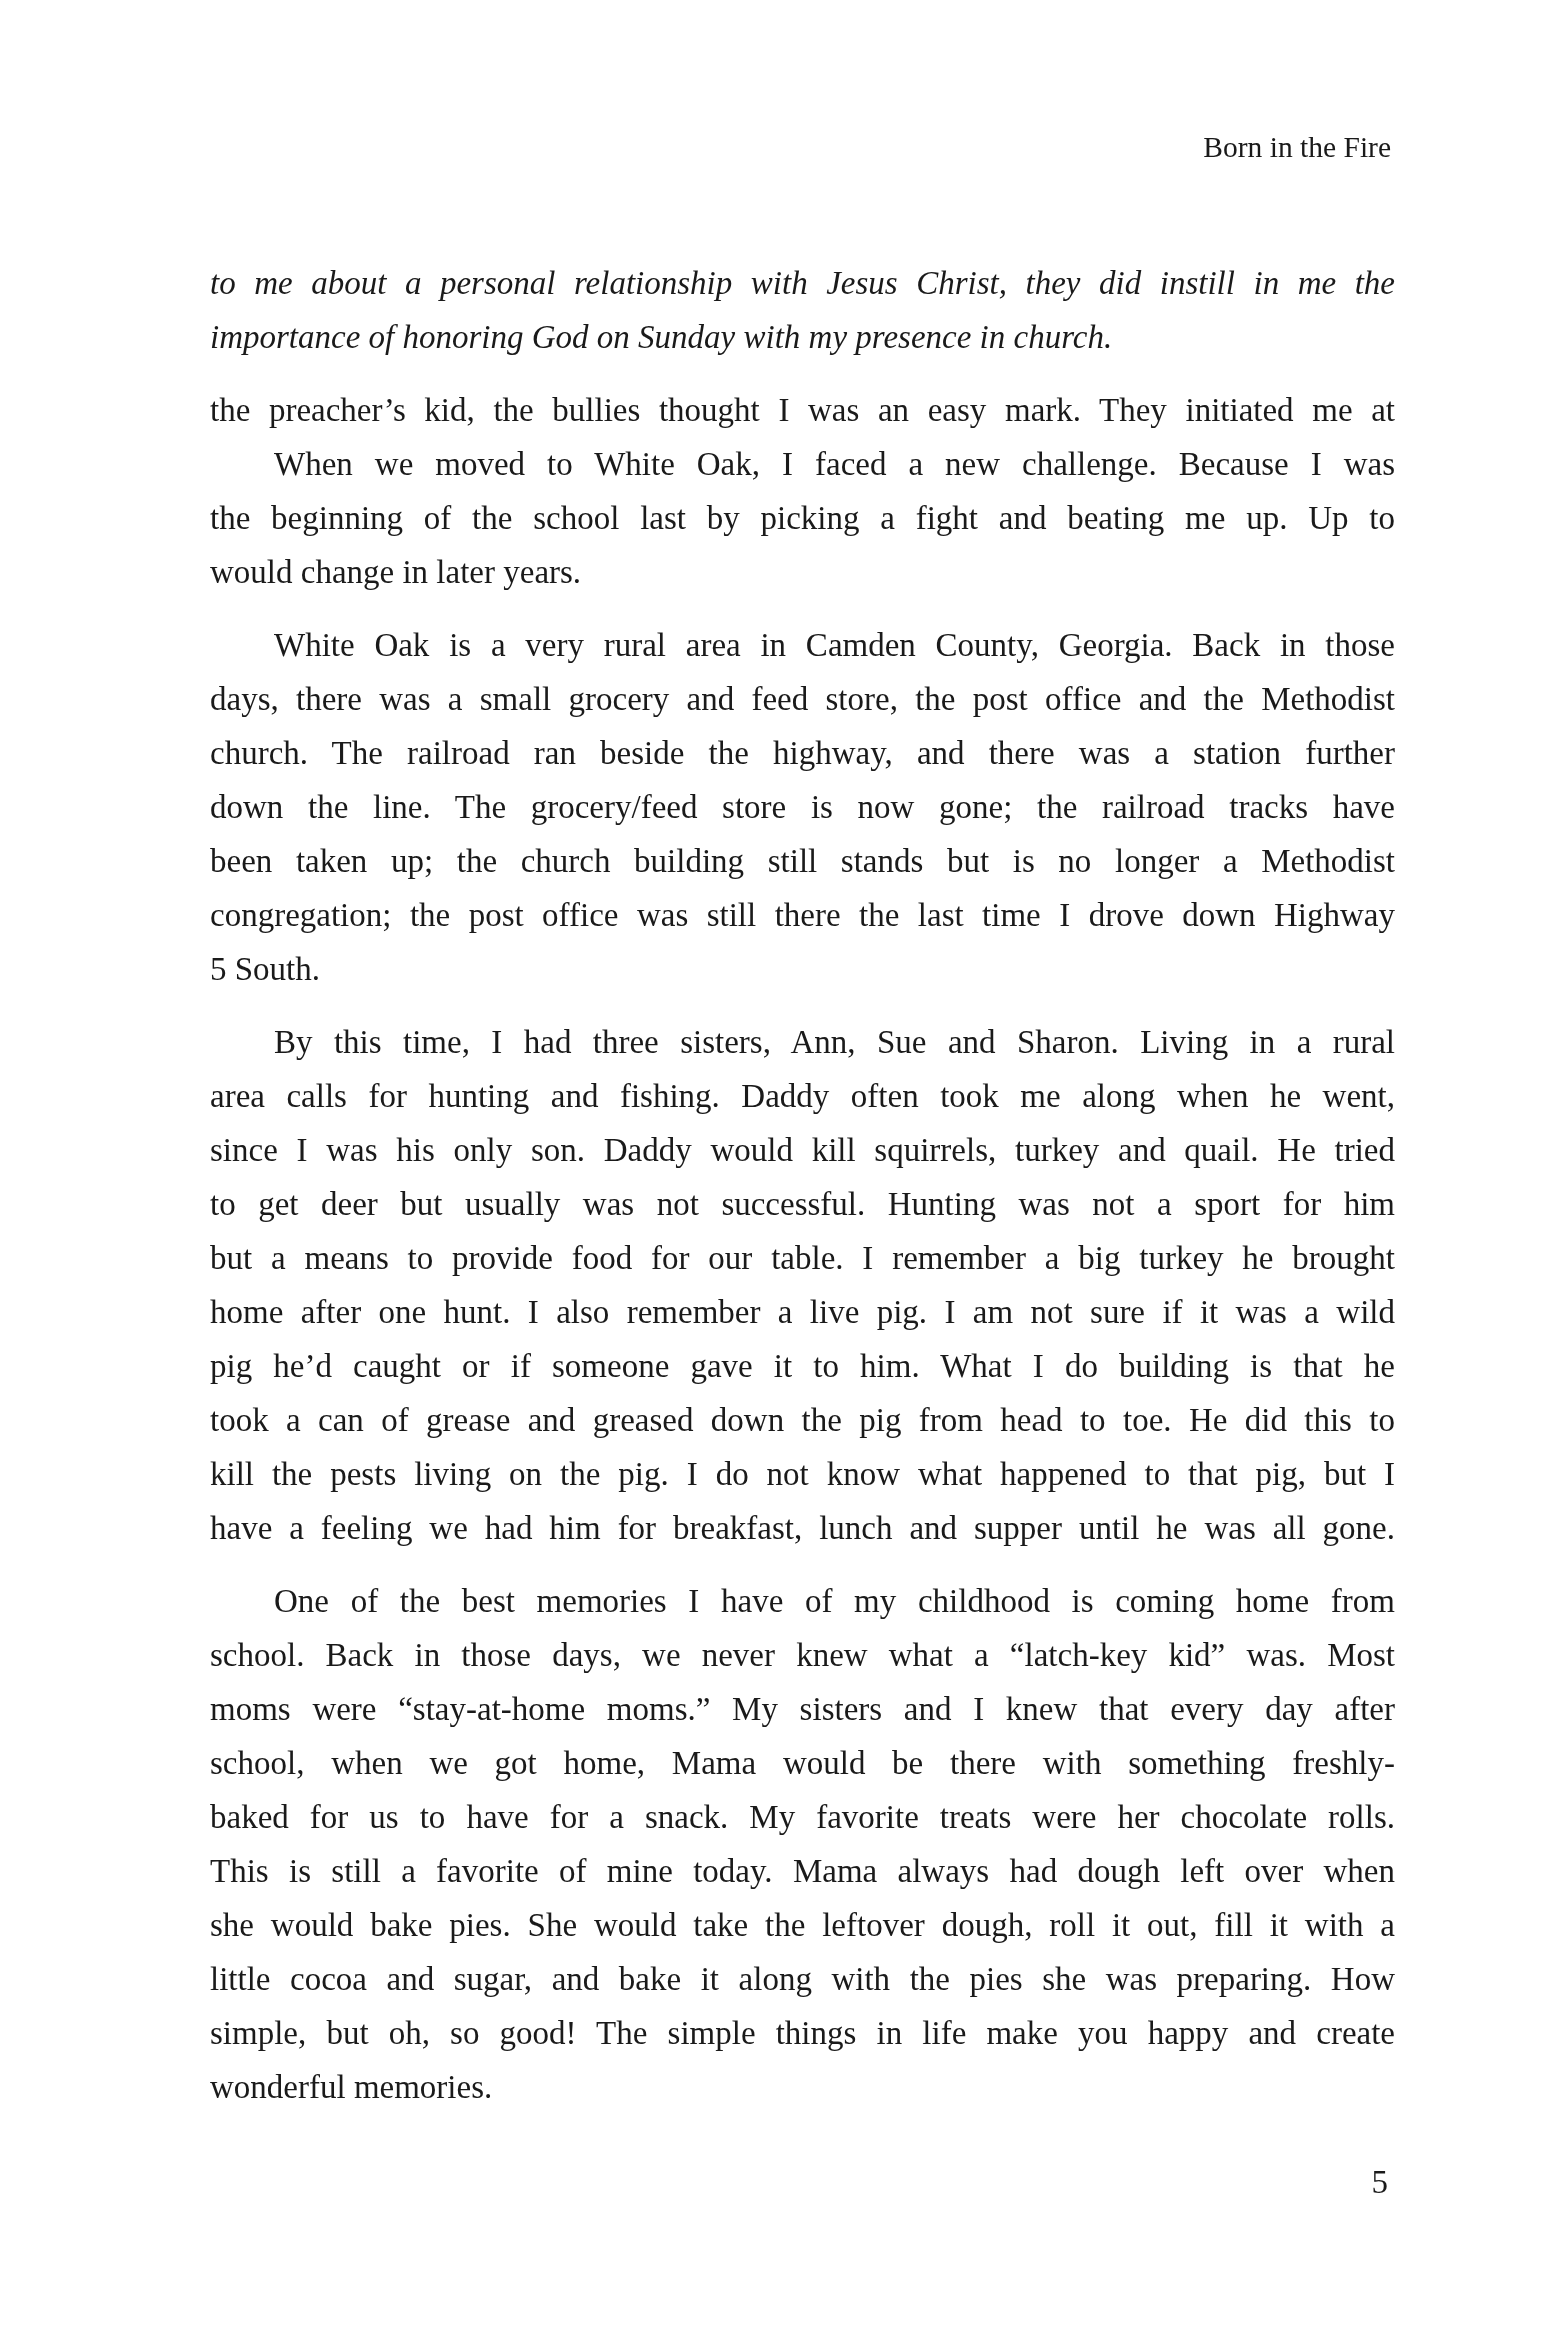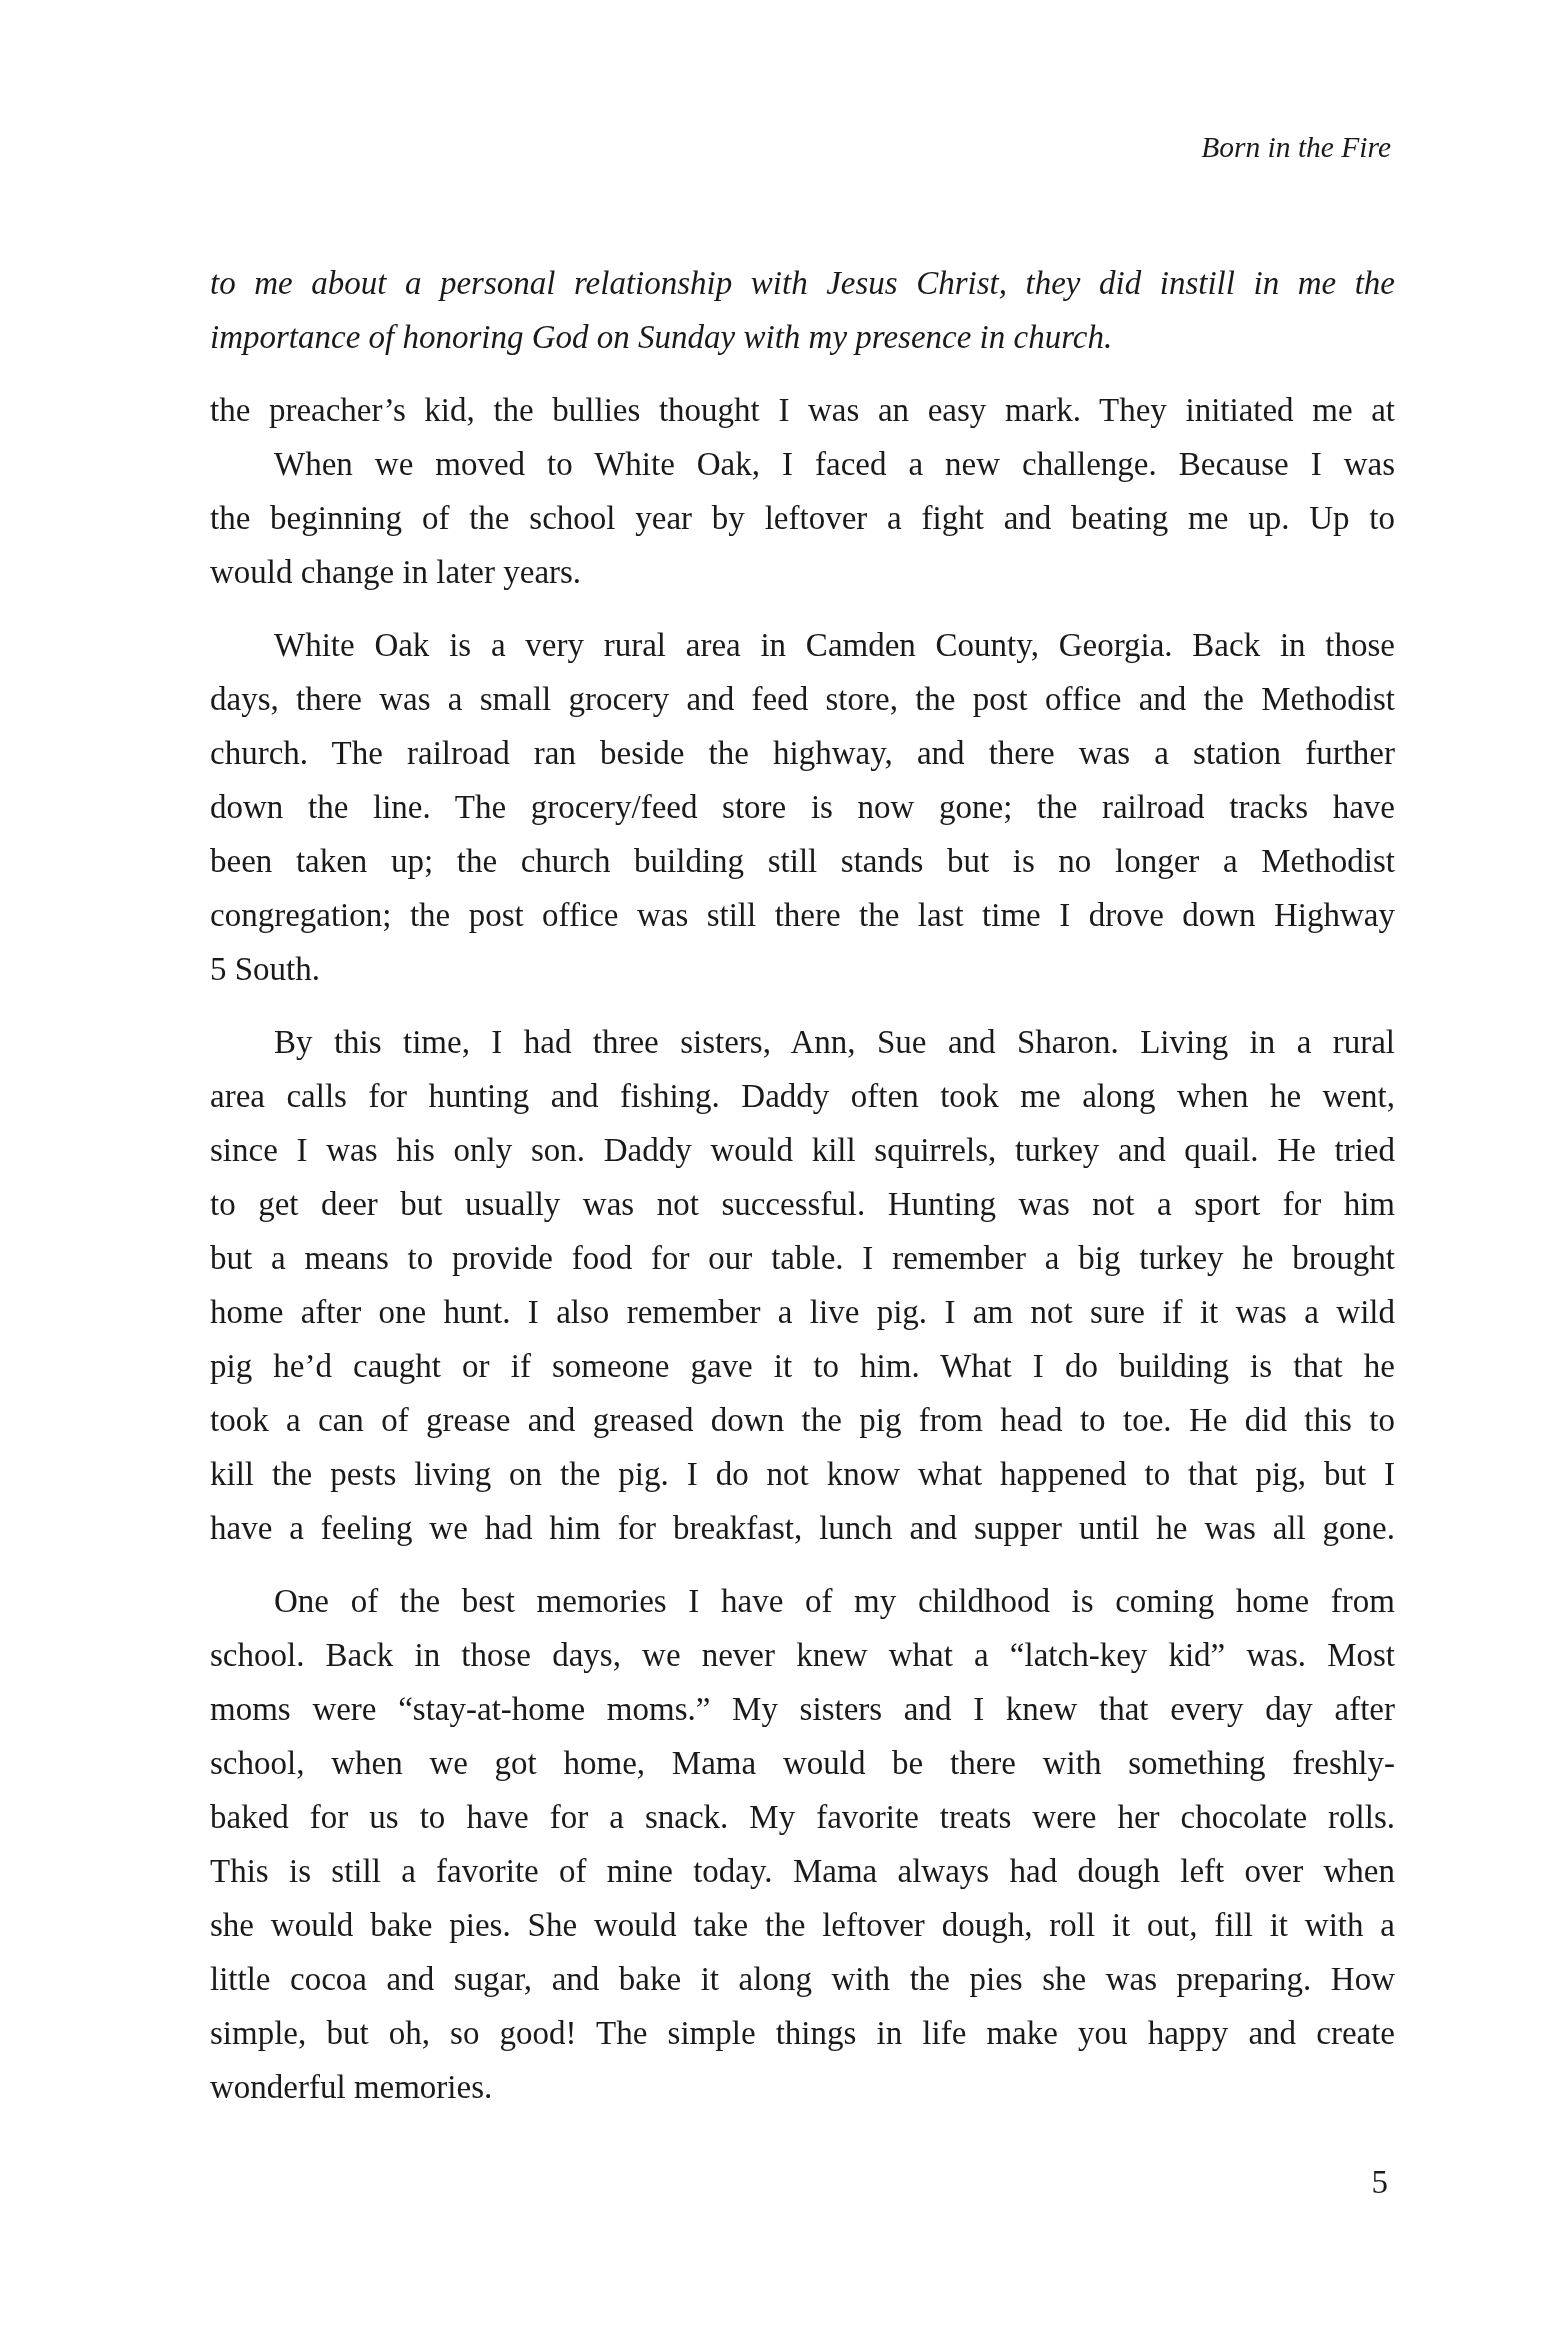--- a/index.html
+++ b/index.html
@@ -13,21 +13,20 @@
     position: relative;
     overflow: hidden;
     font-family: "Liberation Serif", "DejaVu Serif", serif;
     color: #1a1a1a;
   }
   .running-head {
     position: absolute;
     top: 130px;
     right: 170px;
     font-size: 29.5px;
-    font-style: italic;
     line-height: 35px;
   }
   .text-block {
     position: absolute;
     left: 210px;
     top: 256px;
     width: 1185px;
   }
   .para {
     margin: 0 0 19px 0;
@@ -65,21 +64,21 @@
 
 <div class="text-block">
   <p class="para italic">
     <span class="line">to me about a personal relationship with Jesus Christ, they did instill in me the</span>
     <span class="line last">importance of honoring God on Sunday with my presence in church.</span>
   </p>
 
   <p class="para">
     <span class="line">the preacher’s kid, the bullies thought I was an easy mark. They initiated me at</span>
     <span class="line indent">When we moved to White Oak, I faced a new challenge. Because I was</span>
-    <span class="line">the beginning of the school year by leftover a fight and beating me up. Up to</span>
+    <span class="line">the beginning of the school last by picking a fight and beating me up. Up to</span>
     <span class="line last">would change in later years.</span>
   </p>
 
   <p class="para">
     <span class="line indent">White Oak is a very rural area in Camden County, Georgia. Back in those</span>
     <span class="line">days, there was a small grocery and feed store, the post office and the Methodist</span>
     <span class="line">church. The railroad ran beside the highway, and there was a station further</span>
     <span class="line">down the line. The grocery/feed store is now gone; the railroad tracks have</span>
     <span class="line">been taken up; the church building still stands but is no longer a Methodist</span>
     <span class="line">congregation; the post office was still there the last time I drove down Highway</span>

